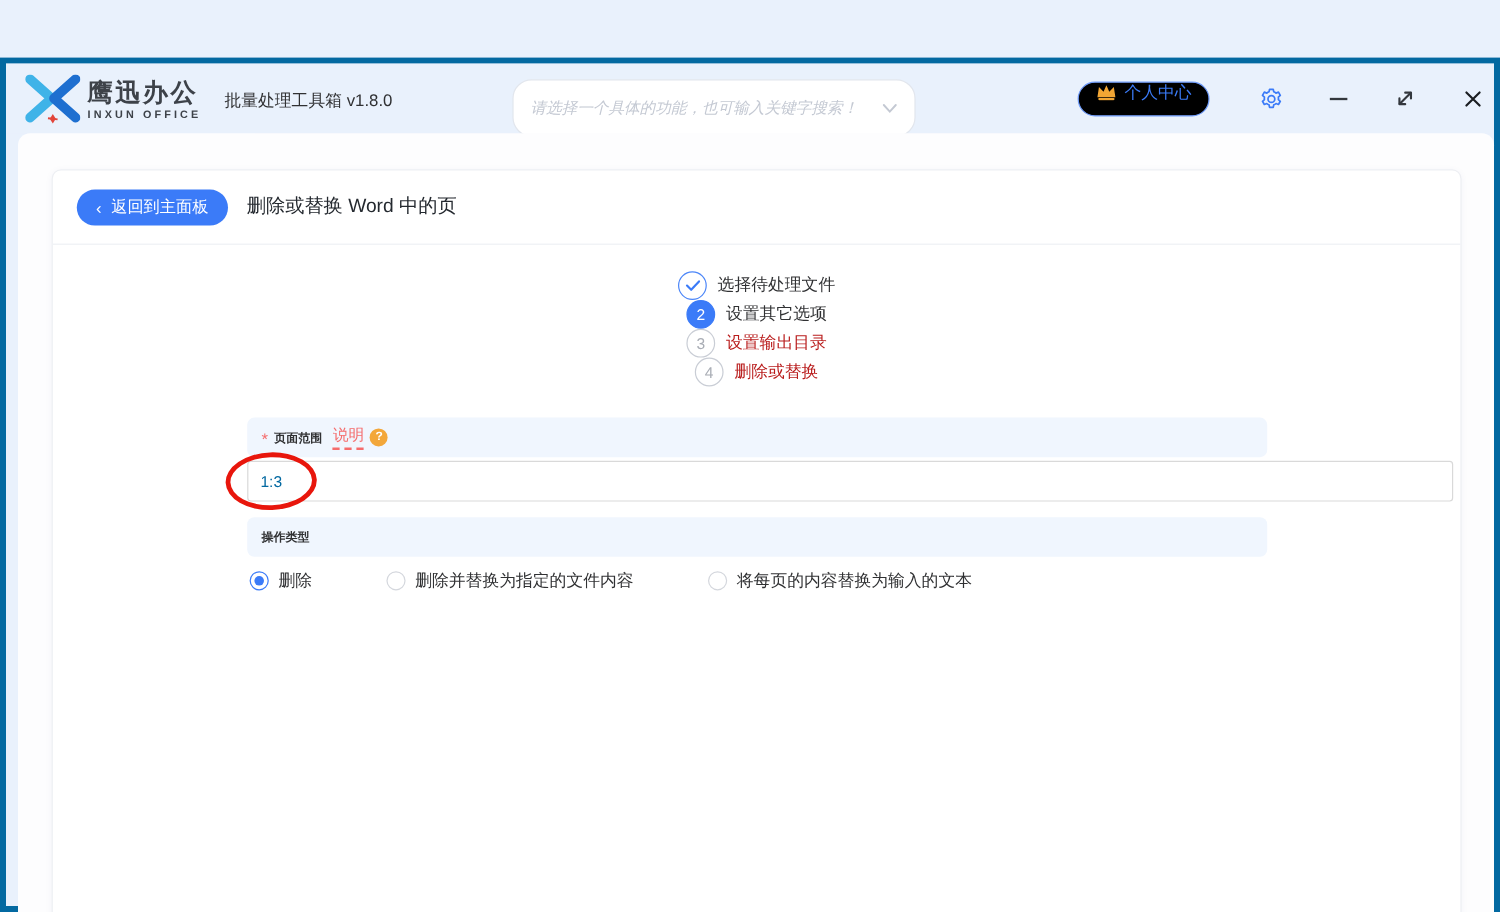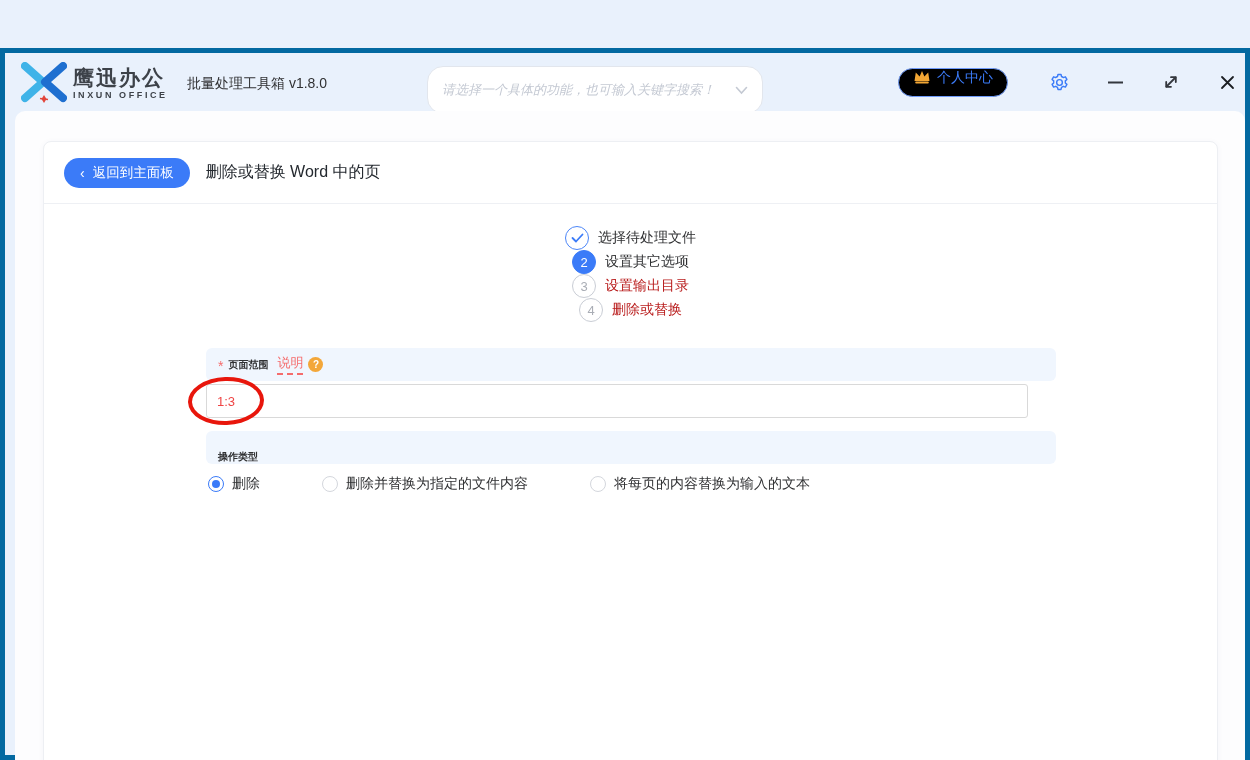--- a/index.html
+++ b/index.html
@@ -105,26 +105,26 @@
   .help-link {
     margin-left:6px; font-size:13px; color:#f56c6c;
     border-bottom:2px dashed #f56c6c; padding-bottom:1px; cursor:pointer;
   }
   .help-badge {
     width:15px; height:15px; border-radius:50%; background:#f3a73a;
     color:#fff; font-size:10px; font-weight:bold;
     display:flex; align-items:center; justify-content:center; margin-left:2px; cursor:pointer;
   }
   .text-input {
-    margin-top:3px; width:822px; height:33px;
+    margin-top:3px; width:1005px; height:33px;
     border:1px solid #d9d9d9; border-radius:3px;
-    padding:16px 10px; font-size:13px; color:#ef4444;
+    padding:16px 10px; font-size:13px; color:#0369a1;
     font-family:inherit; background:#fff; outline:none; display:block;
   }
-  .op-strip { margin-top:13px;align-items:flex-end; }
+  .op-strip { margin-top:13px; }
   .radio-row { margin-top:11px; display:flex; align-items:center; padding-left:2px;gap:44px; }
   .radio-opt { display:flex; align-items:center; gap:8px; margin-right:18px; cursor:pointer; }
   .radio-dot {
     width:16px; height:16px; border-radius:50%; background:#fff; flex:none;
     display:flex; align-items:center; justify-content:center;
   }
   .radio-dot.on  { border:1px solid #3b7bf8; }
   .radio-dot.on::after { content:""; width:8px; height:8px; border-radius:50%; background:#3b7bf8; }
   .radio-dot.off { border:1px solid #d4d7dd; }
   .radio-label { font-size:14px; color:#303133; white-space:nowrap; }

